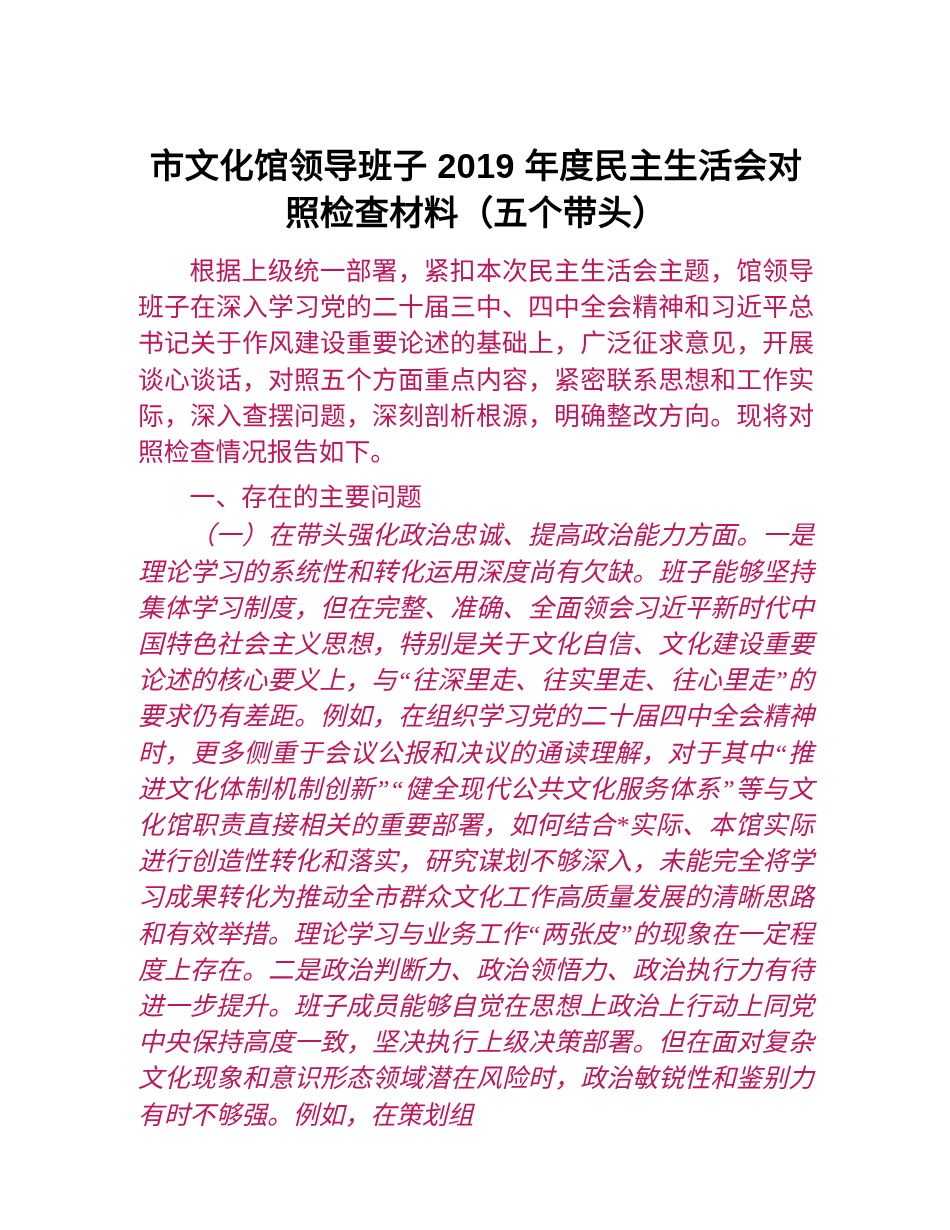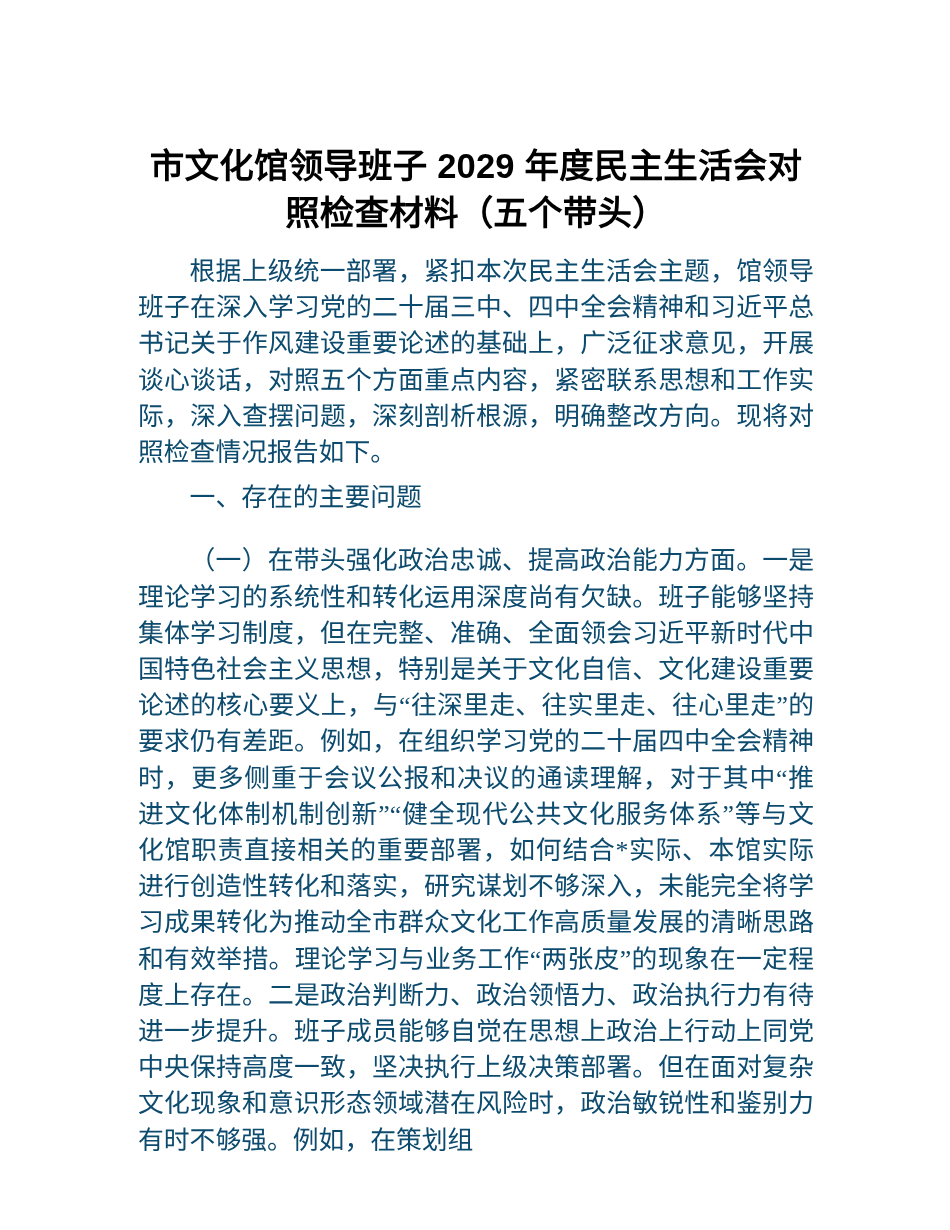--- a/index.html
+++ b/index.html
@@ -49,41 +49,42 @@
 
   
   .para {
     font-family: "Liberation Serif", "DejaVu Serif", serif;
     font-size: 25.8px;
     line-height: 36.2px;
     text-align: justify;
     text-justify: inter-ideograph;
     text-indent: 2em;
     margin: 0 0 9px 0;
-    color: #0c4a6e;
+    color: #be185d;
     word-break: break-all;
     letter-spacing: 0;
   }
 
   .para:last-child {
     margin-bottom: 8px;
+    font-style: italic;
   }
 
   
   .para.heading {
-    margin-bottom: 27px;
+    margin-bottom: 2px;
   }
 </style>
 </head>
 <body>
 
 <div class="page">
   <div class="page-body">
 
-    <h1 class="doc-title">市文化馆领导班子 2029 年度民主生活会对照检查材料（五个带头）</h1>
+    <h1 class="doc-title">市文化馆领导班子 2019 年度民主生活会对照检查材料（五个带头）</h1>
 
     <p class="para">根据上级统一部署，紧扣本次民主生活会主题，馆领导班子在深入学习党的二十届三中、四中全会精神和习近平总书记关于作风建设重要论述的基础上，广泛征求意见，开展谈心谈话，对照五个方面重点内容，紧密联系思想和工作实际，深入查摆问题，深刻剖析根源，明确整改方向。现将对照检查情况报告如下。</p>
 
     <p class="para heading">一、存在的主要问题</p>
 
 
     <p class="para">（一）在带头强化政治忠诚、提高政治能力方面。一是理论学习的系统性和转化运用深度尚有欠缺。班子能够坚持集体学习制度，但在完整、准确、全面领会习近平新时代中国特色社会主义思想，特别是关于文化自信、文化建设重要论述的核心要义上，与“往深里走、往实里走、往心里走”的要求仍有差距。例如，在组织学习党的二十届四中全会精神时，更多侧重于会议公报和决议的通读理解，对于其中“推进文化体制机制创新”“健全现代公共文化服务体系”等与文化馆职责直接相关的重要部署，如何结合*实际、本馆实际进行创造性转化和落实，研究谋划不够深入，未能完全将学习成果转化为推动全市群众文化工作高质量发展的清晰思路和有效举措。理论学习与业务工作“两张皮”的现象在一定程度上存在。二是政治判断力、政治领悟力、政治执行力有待进一步提升。班子成员能够自觉在思想上政治上行动上同党中央保持高度一致，坚决执行上级决策部署。但在面对复杂文化现象和意识形态领域潜在风险时，政治敏锐性和鉴别力有时不够强。例如，在策划组</p>
 
   </div>
 </div>

